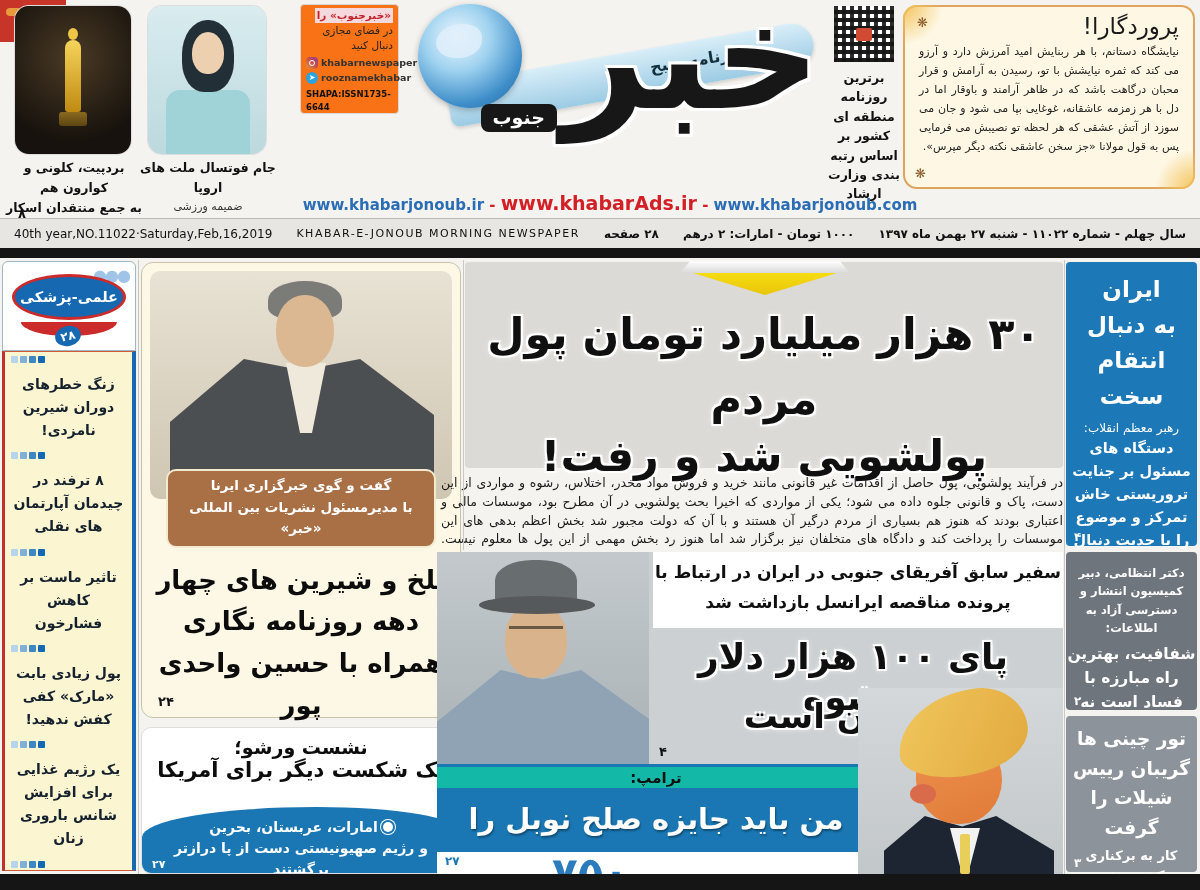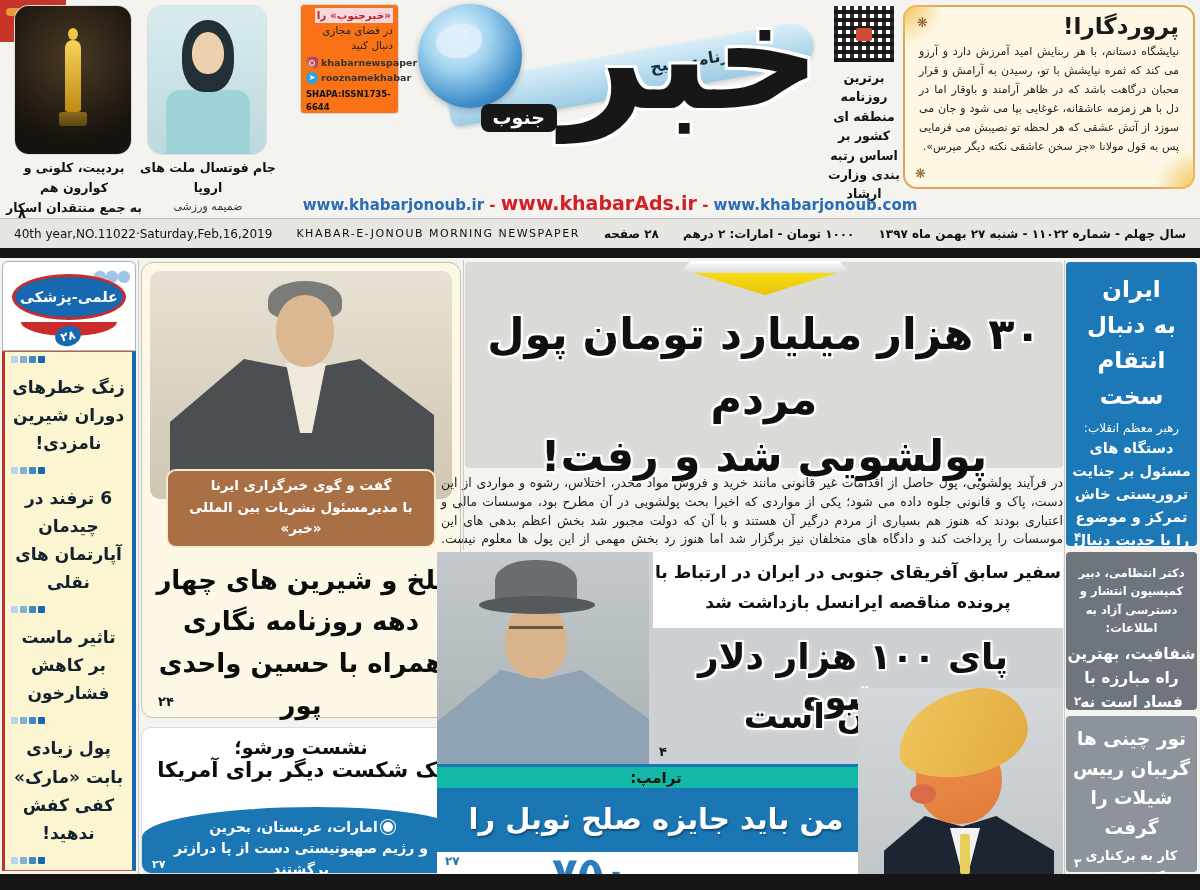--- a/index.html
+++ b/index.html
@@ -46,21 +46,21 @@
   .logo-sub { position:absolute; right:268px; top:104px; background:#171717; color:#fff; font-size:19px; font-weight:bold; padding:2px 12px 4px; border-radius:8px; }
 
   .qr-block { left:824px; top:4px; width:80px; height:192px; }
   .qr { margin:2px auto 6px; width:60px; height:56px; background:repeating-linear-gradient(90deg,rgba(20,20,20,.9) 0 4px,transparent 4px 8px), repeating-linear-gradient(0deg,#1c1c1c 0 4px,#fff 4px 8px); position:relative; }
   .qr:after { content:""; position:absolute; left:22px; top:22px; width:16px; height:13px; background:#d14a33; border-radius:2px; }
   .ranking-text { font-size:12.5px; font-weight:bold; line-height:1.55; color:#111; text-align:center; }
 
   .prayer-box { left:903px; top:5px; width:292px; height:184px; background:#fdf7e3; border:2px solid #dda45e; border-radius:14px; padding:6px 14px 4px; }
   .prayer-box:before { content:""; position:absolute; left:-2px; top:-2px; width:40px; height:40px; background:radial-gradient(circle at 0 0, #f4c259, transparent 70%); border-radius:14px 0 0 0; }
   .prayer-box:after { content:""; position:absolute; right:-2px; bottom:-2px; width:40px; height:40px; background:radial-gradient(circle at 100% 100%, #f4c259, transparent 70%); border-radius:0 0 14px 0; }
-  .prayer-title { font-size:23px; font-weight:bold; color:#1a1a1a; text-align:right; margin-bottom:4px; }
+  .prayer-title { font-size:23px; font-weight:normal; color:#1a1a1a; text-align:right; margin-bottom:4px; }
   .prayer-ornament { position:absolute; left:12px; top:8px; color:#8a5a28; font-size:13px; }
   .prayer-ornament2 { position:absolute; left:10px; bottom:6px; color:#8a5a28; font-size:13px; }
   .prayer-body { font-size:11px; line-height:1.72; color:#222; text-align:justify; }
 
   .url-strip { left:300px; top:192px; width:620px; text-align:center; direction:ltr; font-weight:bold; font-size:15px; white-space:nowrap; }
   .url-blue { color:#2a6db5; }
   .url-red { color:#d32027; font-size:19px; }
   .url-dash { color:#d32027; }
 
   
@@ -70,21 +70,21 @@
   .black-bar-top { left:0; top:248px; width:1200px; height:10px; background:#151515; }
   .black-bar-bottom { left:0; top:874px; width:1200px; height:16px; background:#151515; }
 
   
   .sci-box { left:2px; top:261px; width:134px; height:90px; background:#fff; border:1px solid #9fb7c6; border-radius:6px 6px 0 0; }
   .sci-ellipse { position:absolute; left:9px; top:12px; width:114px; height:46px; background:#1668b0; border:3px solid #cc2b2b; border-radius:50%; color:#fff; font-size:14.5px; font-weight:bold; text-align:center; line-height:40px; }
   .sci-swoosh { position:absolute; left:18px; top:60px; width:96px; height:14px; background:#cc2b2b; border-radius:0 0 50% 50%/0 0 100% 100%; }
   .sci-page { position:absolute; left:52px; top:64px; width:26px; height:20px; background:#1668b0; border-radius:50%; color:#fff; font-size:12px; font-weight:bold; text-align:center; line-height:20px; transform:rotate(-14deg); }
   .sci-dots { position:absolute; right:6px; top:4px; color:#9fc4e8; font-size:16px; letter-spacing:-2px; }
   .side-list { left:2px; top:351px; width:134px; height:520px; background:#fbf5d2; border:1px solid #cf5a33; border-left:3px solid #c2302a; border-right:4px solid #1668b0; padding:4px 4px 0; }
-  .side-item { font-size:17px; font-weight:bold; color:#15222e; text-align:center; line-height:1.65; padding:10px 2px; }
+  .side-item { font-size:14px; font-weight:bold; color:#15222e; text-align:center; line-height:1.65; padding:10px 2px; }
   .side-sep { display:flex; justify-content:flex-end; gap:2px; padding-left:2px; }
   .side-sep i { width:7px; height:7px; border-radius:1px; }
   .side-sep i:nth-child(1){ background:#1668b0; } .side-sep i:nth-child(2){ background:#3f87c4; }
   .side-sep i:nth-child(3){ background:#7fb0d8; } .side-sep i:nth-child(4){ background:#b8d4ea; }
 
   
   .interview-card { left:141px; top:262px; width:320px; height:456px; background:#fdf8e6; border:1px solid #c9c3ac; border-radius:12px; padding:8px; }
   .interview-photo { position:relative; width:100%; height:228px; border-radius:10px; overflow:hidden; background:linear-gradient(180deg,#e8e2d4,#cfc6b2); }
   .man-hair { position:absolute; left:118px; top:10px; width:74px; height:38px; background:#7b7b78; border-radius:50% 50% 30% 30%; }
   .man-face { position:absolute; left:126px; top:24px; width:58px; height:72px; background:#dcb892; border-radius:48%; }
@@ -244,21 +244,21 @@
         <i></i>
         <i></i>
       </div>
     <div class="side-item">زنگ خطرهای دوران شیرین نامزدی!</div>
     <div class="side-sep">
         <i></i>
         <i></i>
         <i></i>
         <i></i>
       </div>
-    <div class="side-item">6 ترفند در چیدمان آپارتمان های نقلی</div>
+    <div class="side-item">۸ ترفند در چیدمان آپارتمان های نقلی</div>
     <div class="side-sep">
         <i></i>
         <i></i>
         <i></i>
         <i></i>
       </div>
     <div class="side-item">تاثیر ماست بر کاهش فشارخون</div>
     <div class="side-sep">
         <i></i>
         <i></i>

